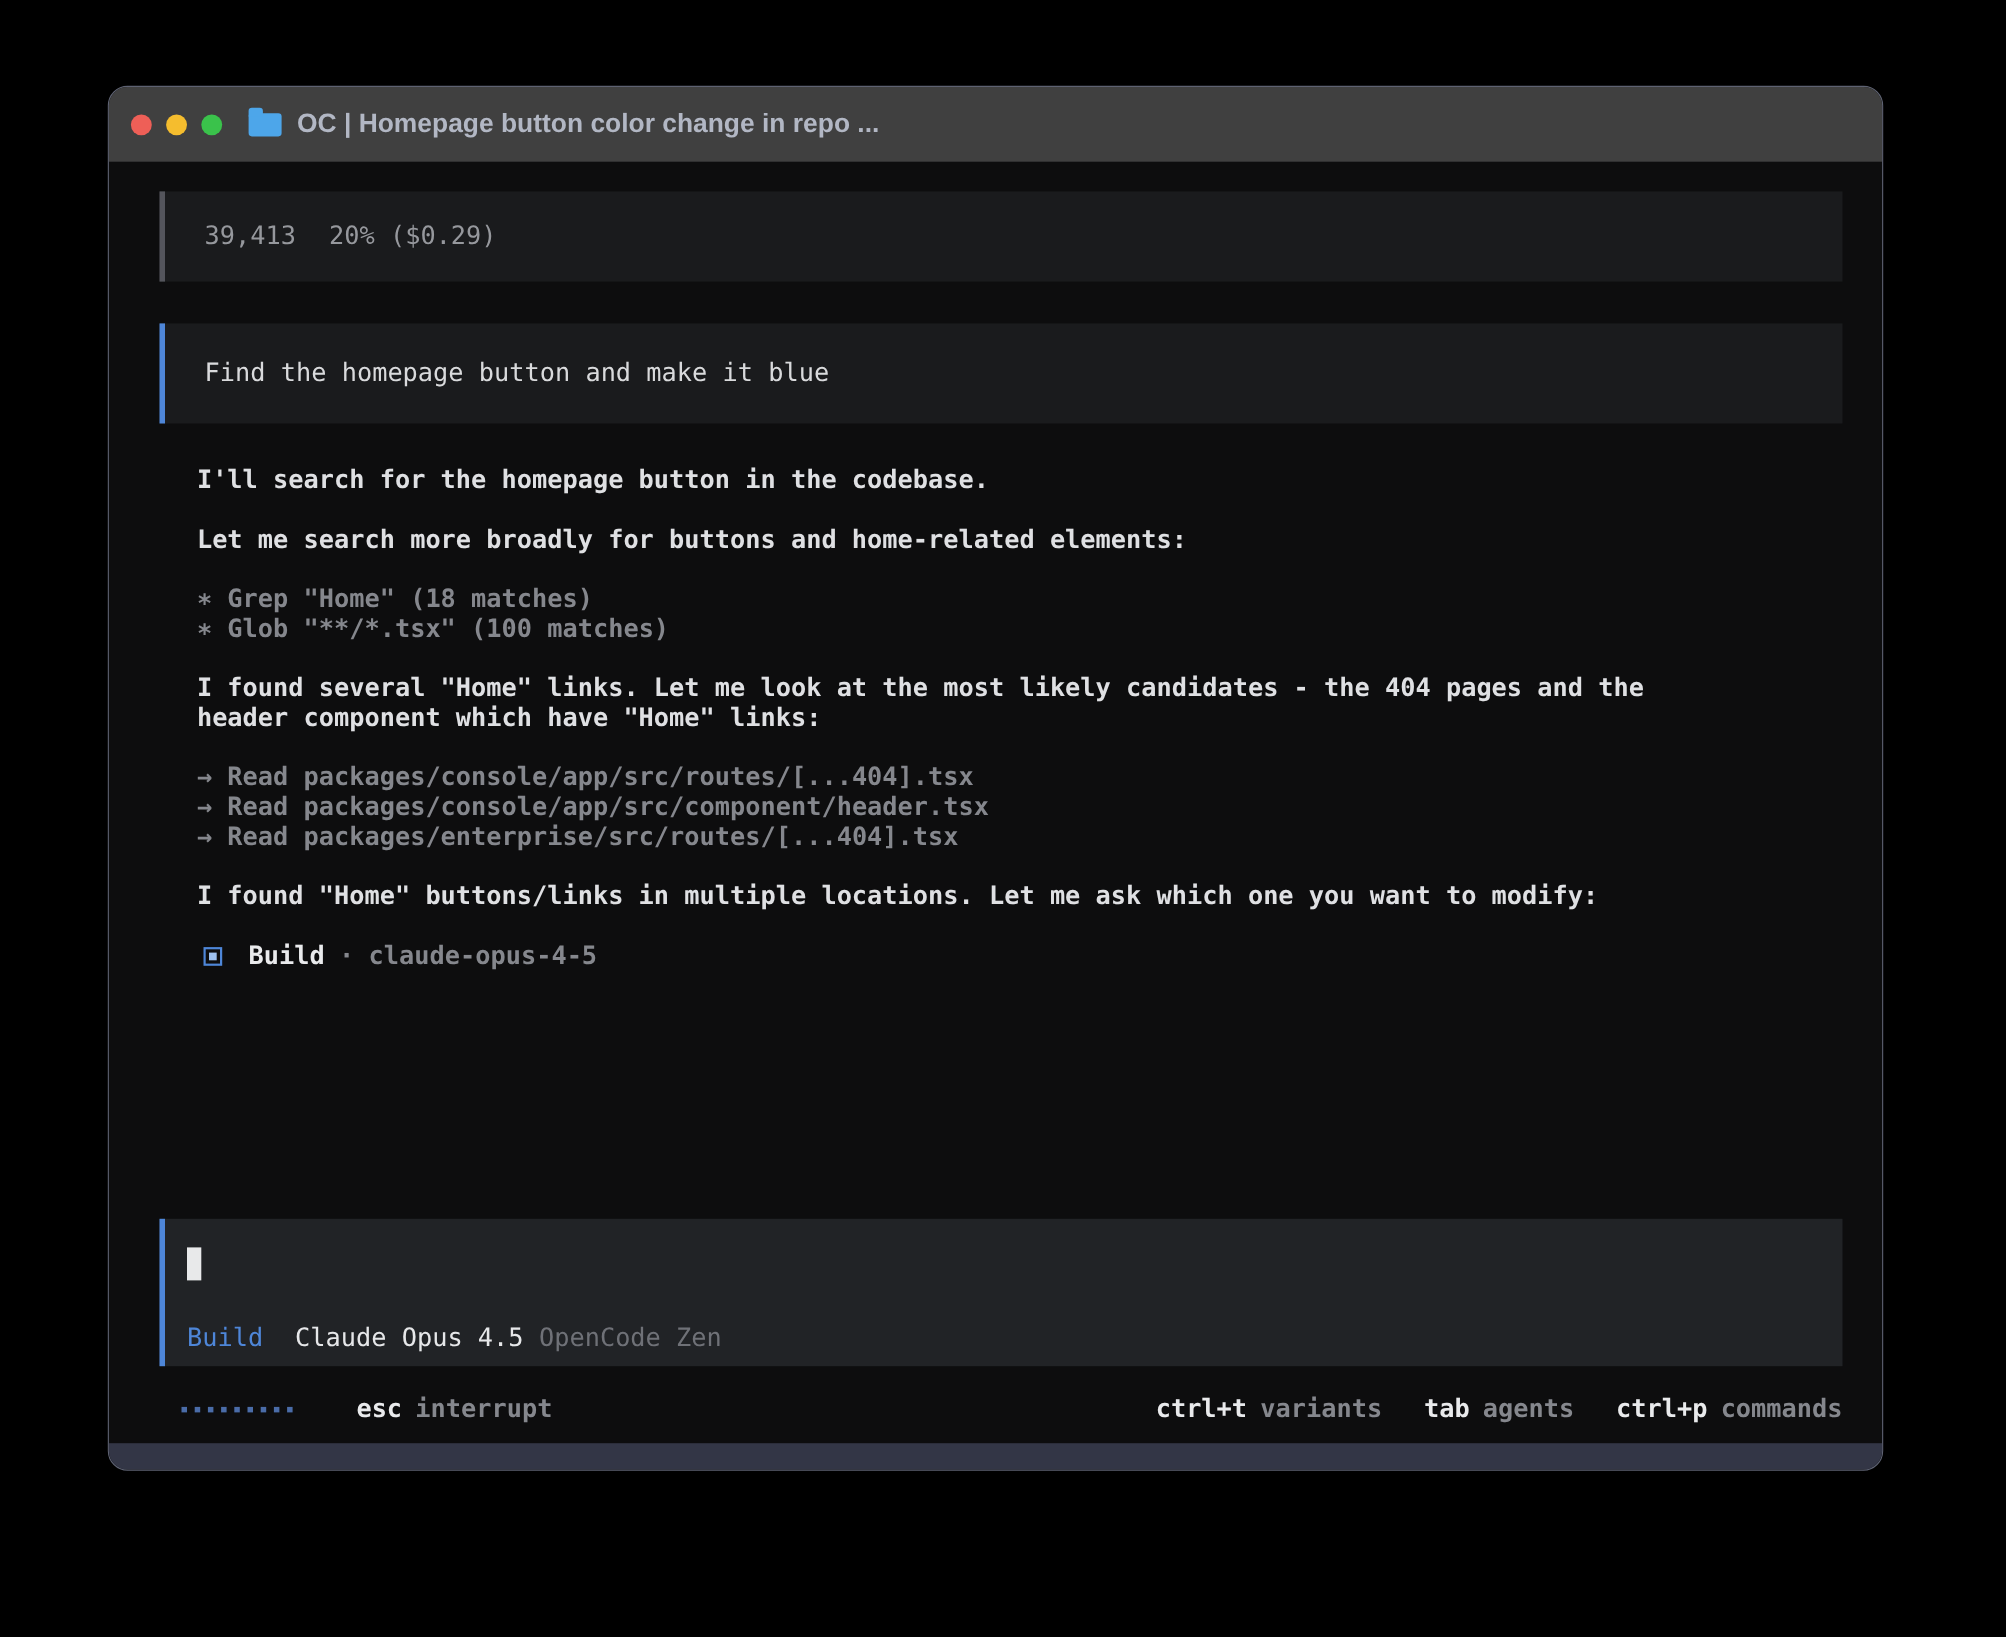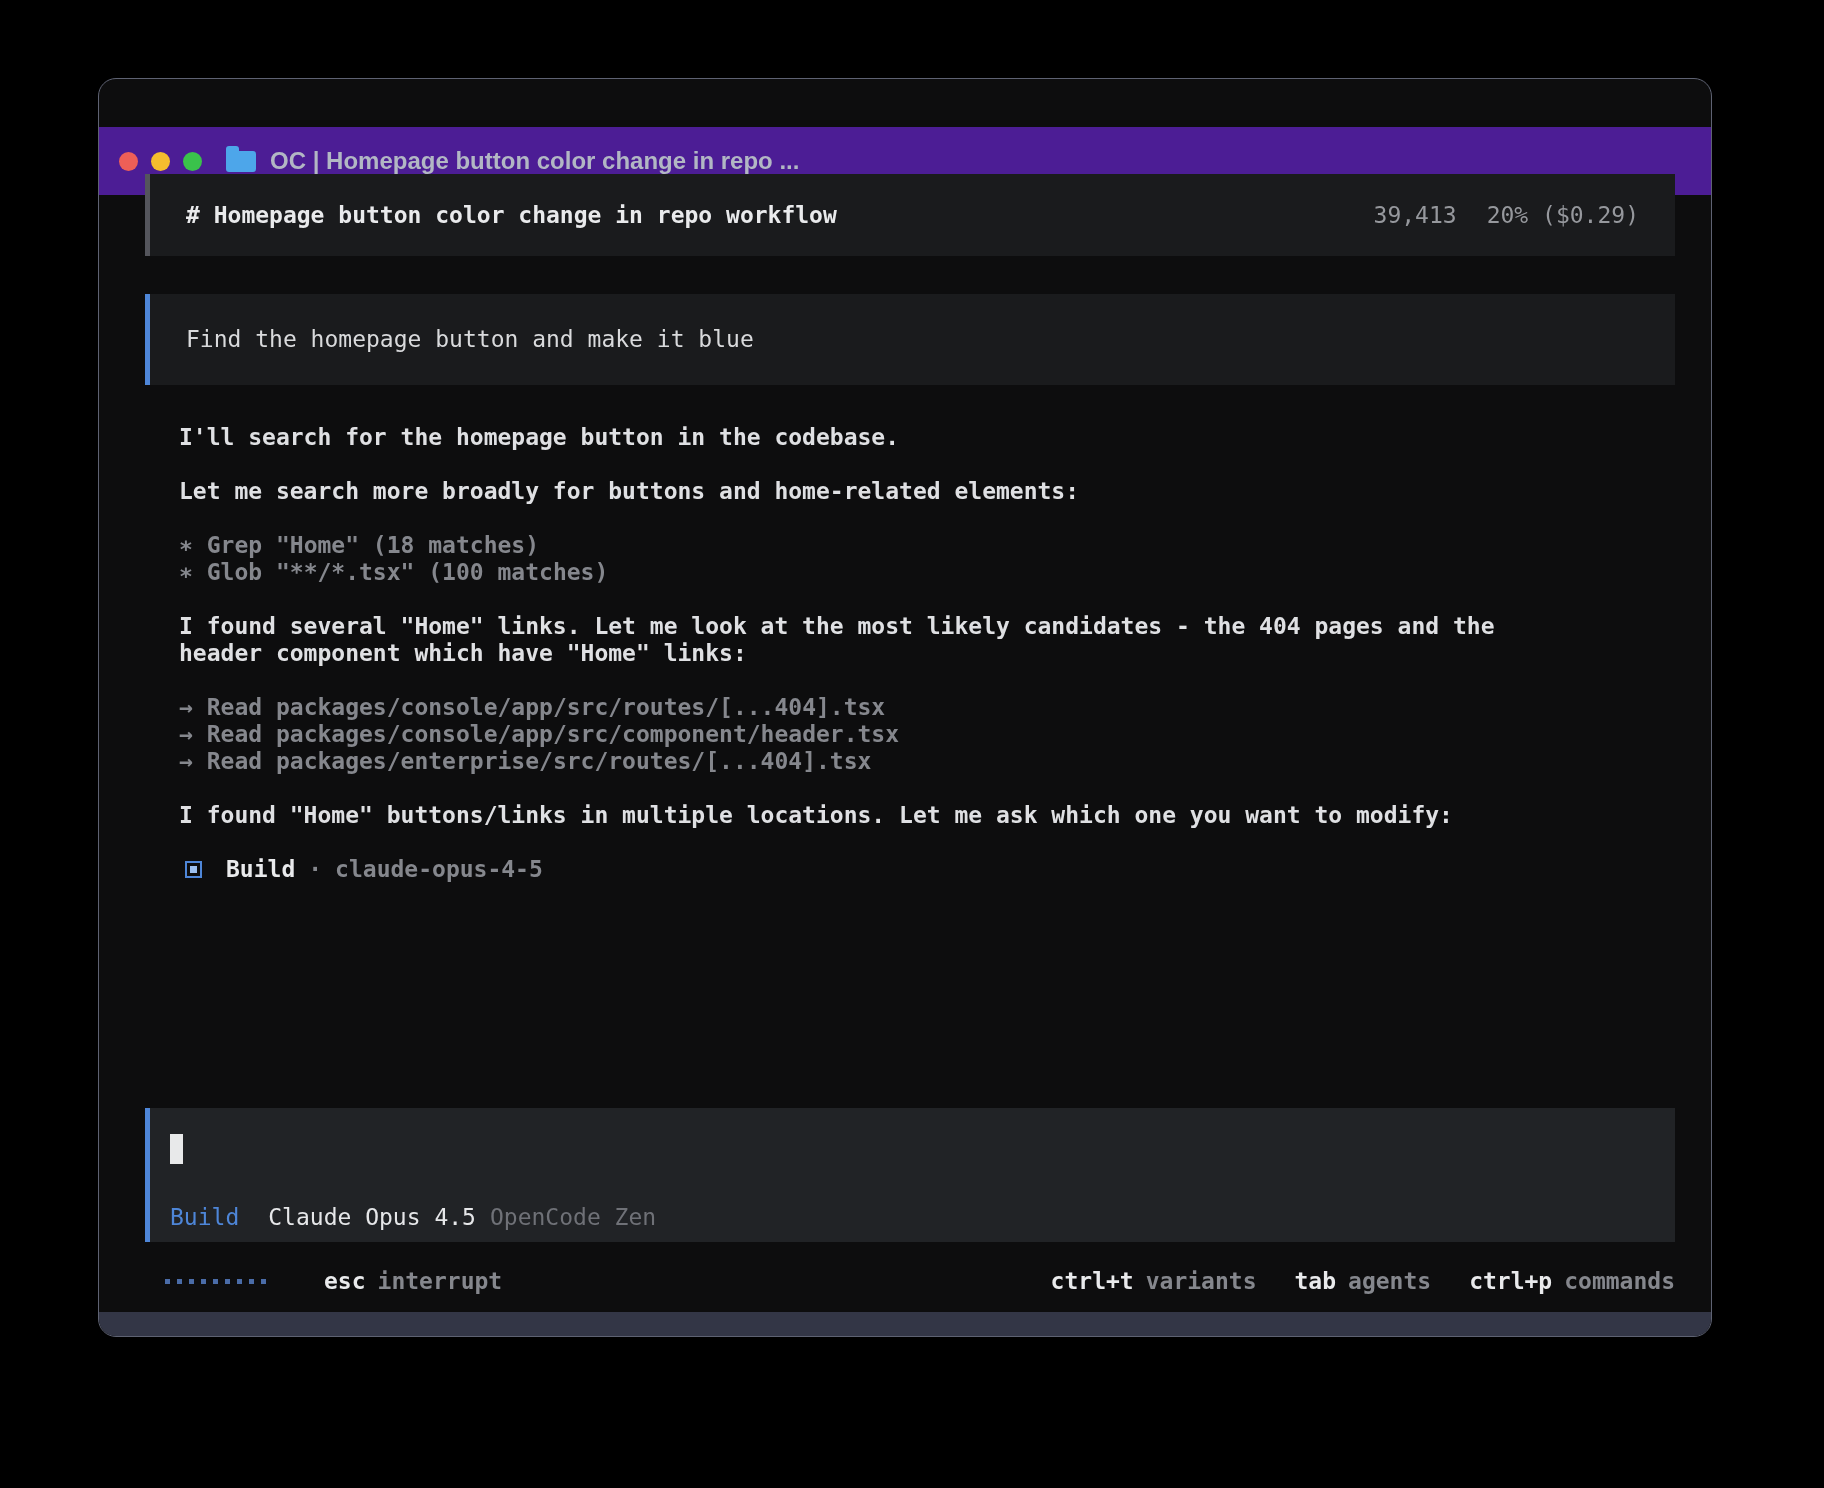--- a/index.html
+++ b/index.html
@@ -10,24 +10,23 @@
     position: absolute; left: 98px; top: 78px;
     width: 1614px; height: 1259px;
     background: #0d0d0e;
     border: 1.5px solid #5e6272;
     border-radius: 18px;
     overflow: hidden;
   }
 
   
   .titlebar {
-    height: 68px; background: #4c1d95;
+    height: 68px; background: #404040;
     display: flex; align-items: center;
     padding-left: 20px;
-    margin-top: 48px;
   }
   .traffic { display: flex; align-items: center; gap: 13px; }
   .light { width: 19px; height: 19px; border-radius: 50%; }
   .light.red    { background: #ee5f57; }
   .light.yellow { background: #f5bd2e; }
   .light.green  { background: #3ac24b; }
 
   .folder { width: 30px; height: 21px; background: #4da6ea; border-radius: 3px;
             position: relative; margin-left: 24px; }
   .folder::before { content: ''; position: absolute; top: -5px; left: 0;
@@ -127,21 +126,20 @@
       <div class="light yellow"></div>
       <div class="light green"></div>
     </div>
     <div class="folder"></div>
     <div class="titlebar-title">OC | Homepage button color change in repo ...</div>
   </div>
 
   <div class="content">
 
     <div class="block session-header">
-      <div class="session-title"># Homepage button color change in repo workflow</div>
       <div class="session-stats">
         <span>39,413</span>
         <span>20% ($0.29)</span>
       </div>
     </div>
 
     <div class="block user-msg">
       <span>Find the homepage button and make it blue</span>
     </div>
 

